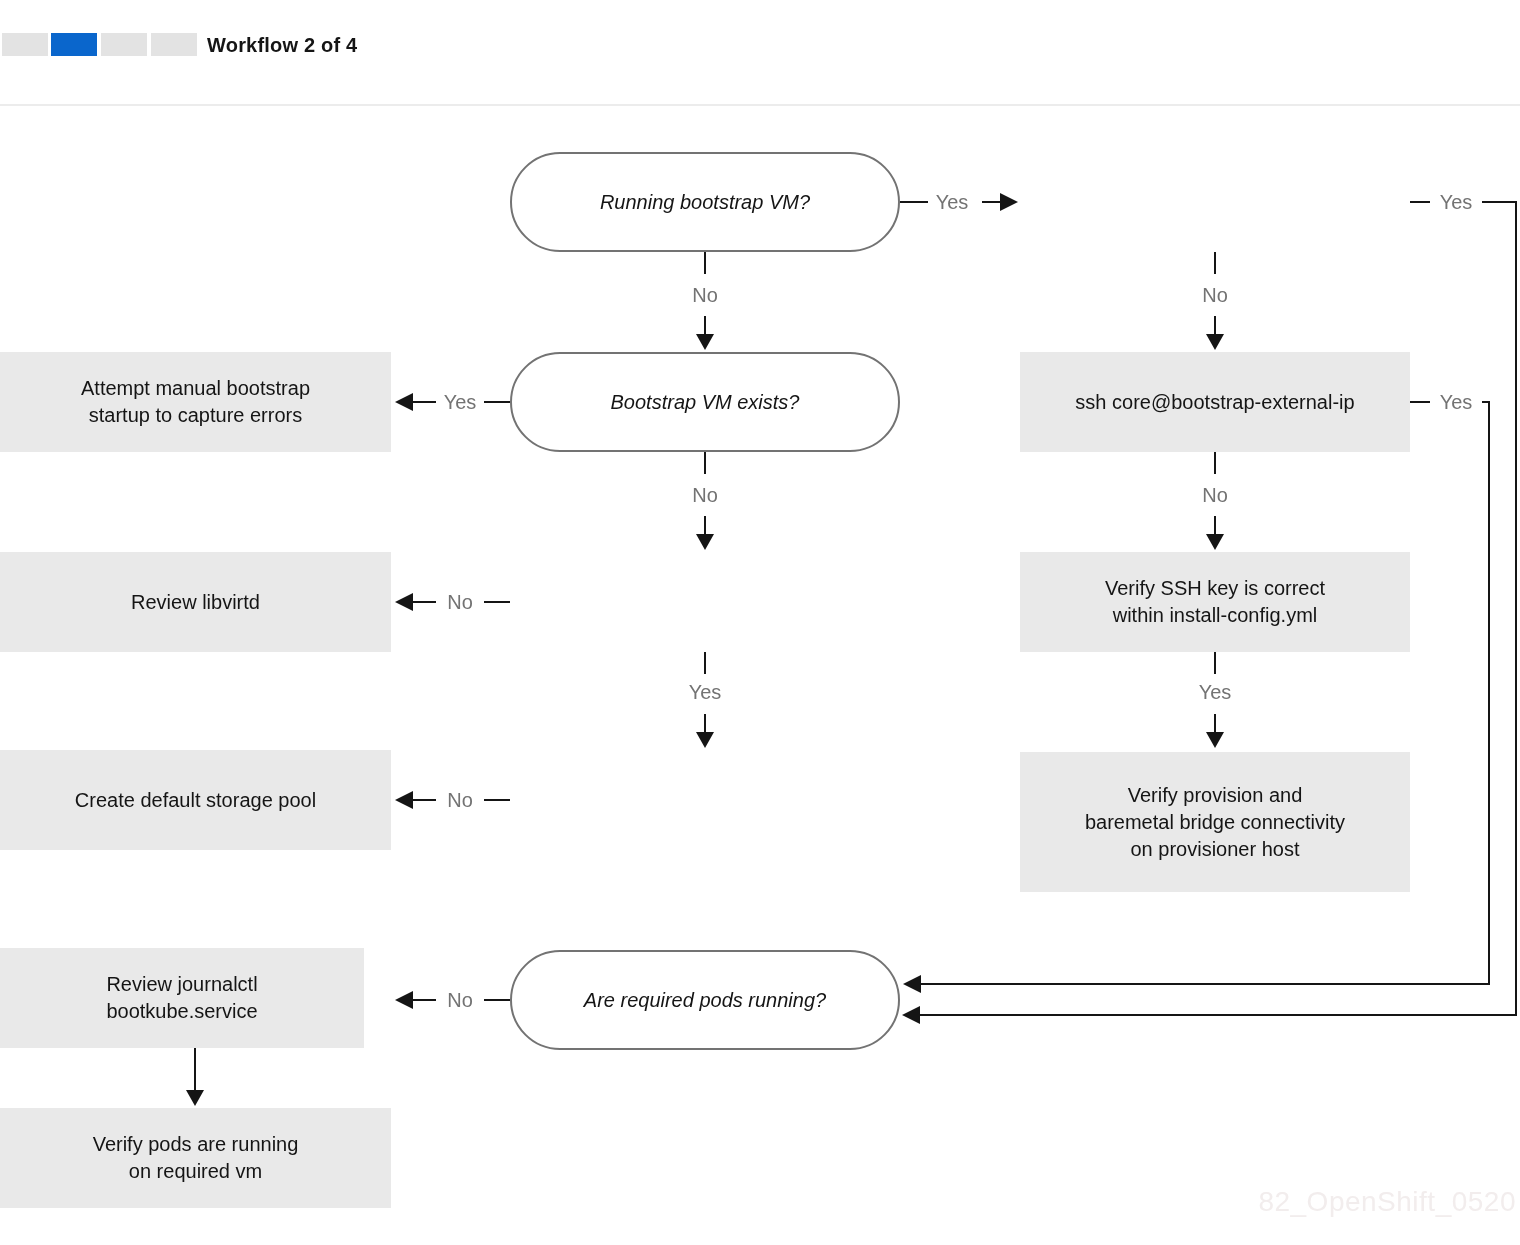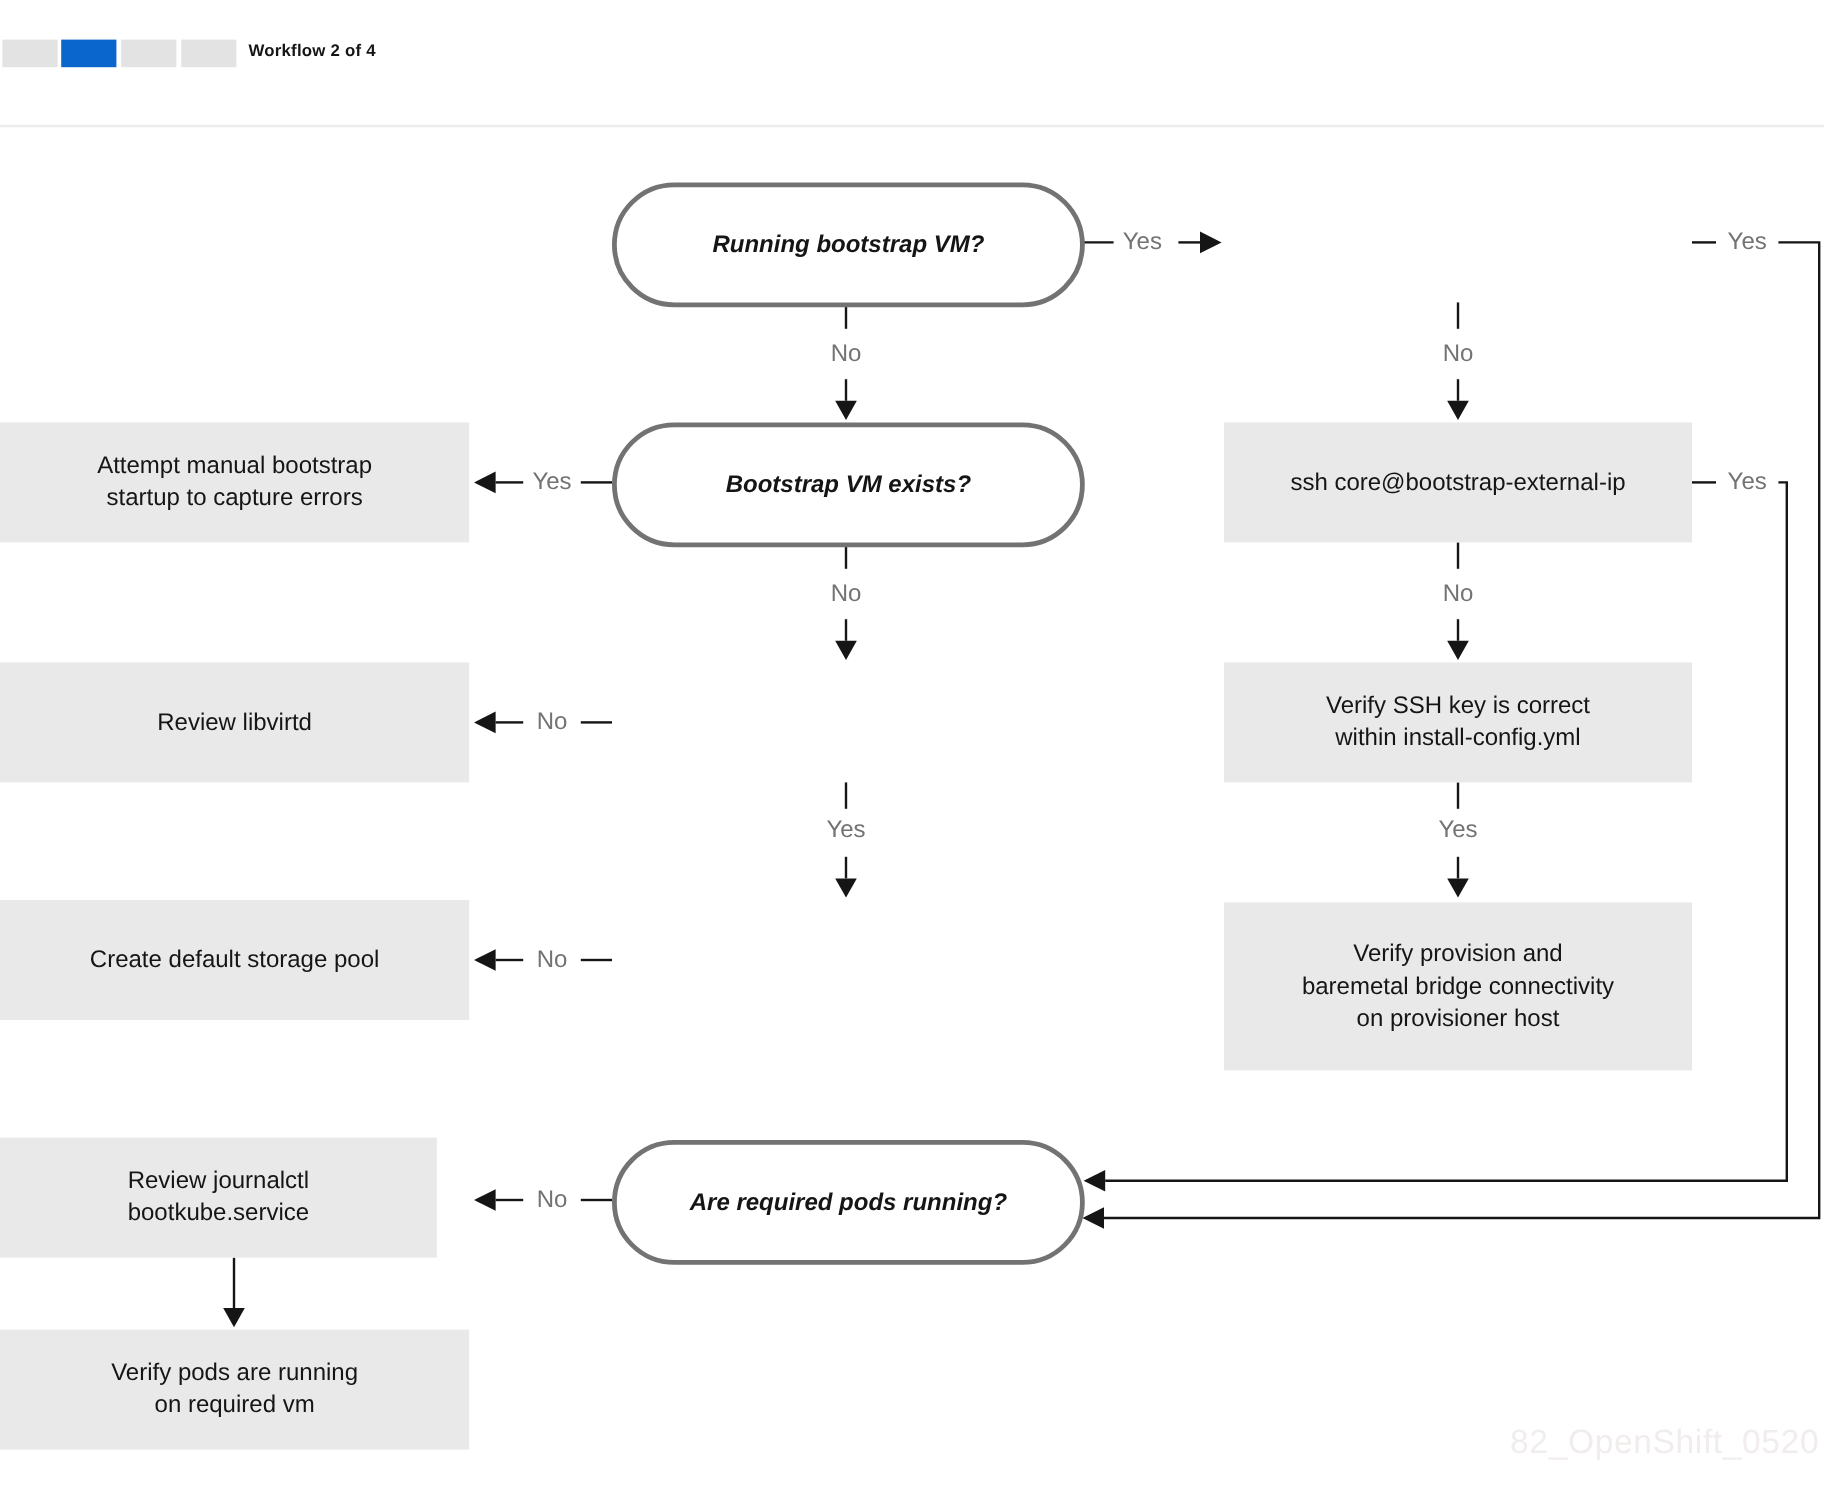--- a/index.html
+++ b/index.html
@@ -9,41 +9,41 @@
     background:#ffffff;
     font-family:"Liberation Sans", sans-serif;
     color:#151515;
     overflow:hidden;
   }
   
   .progress-seg{position:absolute;top:33px;width:46px;height:23px;background:#e3e3e3;}
   .progress-seg.active{background:#0a66cc;}
   .workflow-title{
     position:absolute;left:207px;top:34px;
-    font-size:14px;font-weight:700;letter-spacing:.2px;
+    font-size:20px;font-weight:700;letter-spacing:.2px;
   }
   .header-divider{position:absolute;left:0;top:104px;width:1520px;height:2px;background:#ececec;}
   
   .connectors{position:absolute;left:0;top:0;z-index:1;}
   .connectors path, .connectors line{stroke:#151515;stroke-width:2;fill:none;}
   .connectors polygon{fill:#151515;stroke:none;}
   
   .node{
     position:absolute;z-index:2;
     display:flex;align-items:center;justify-content:center;
     text-align:center;
     font-size:20px;line-height:1.35;
     white-space:pre-line;
   }
   .decision{
     background:#ffffff;
-    border:4px solid #737373;
+    border:2px solid #737373;
     border-radius:52px;
     font-style:italic;
-    font-weight:700;
+    font-weight:400;
   }
   .action{background:#e9e9e9;font-weight:400;}
   
   .edge-label{
     position:absolute;z-index:3;
     transform:translate(-50%,-50%);
     font-size:20px;font-weight:400;color:#737373;
     background:#ffffff;padding:0 3px;
   }
   .watermark{

